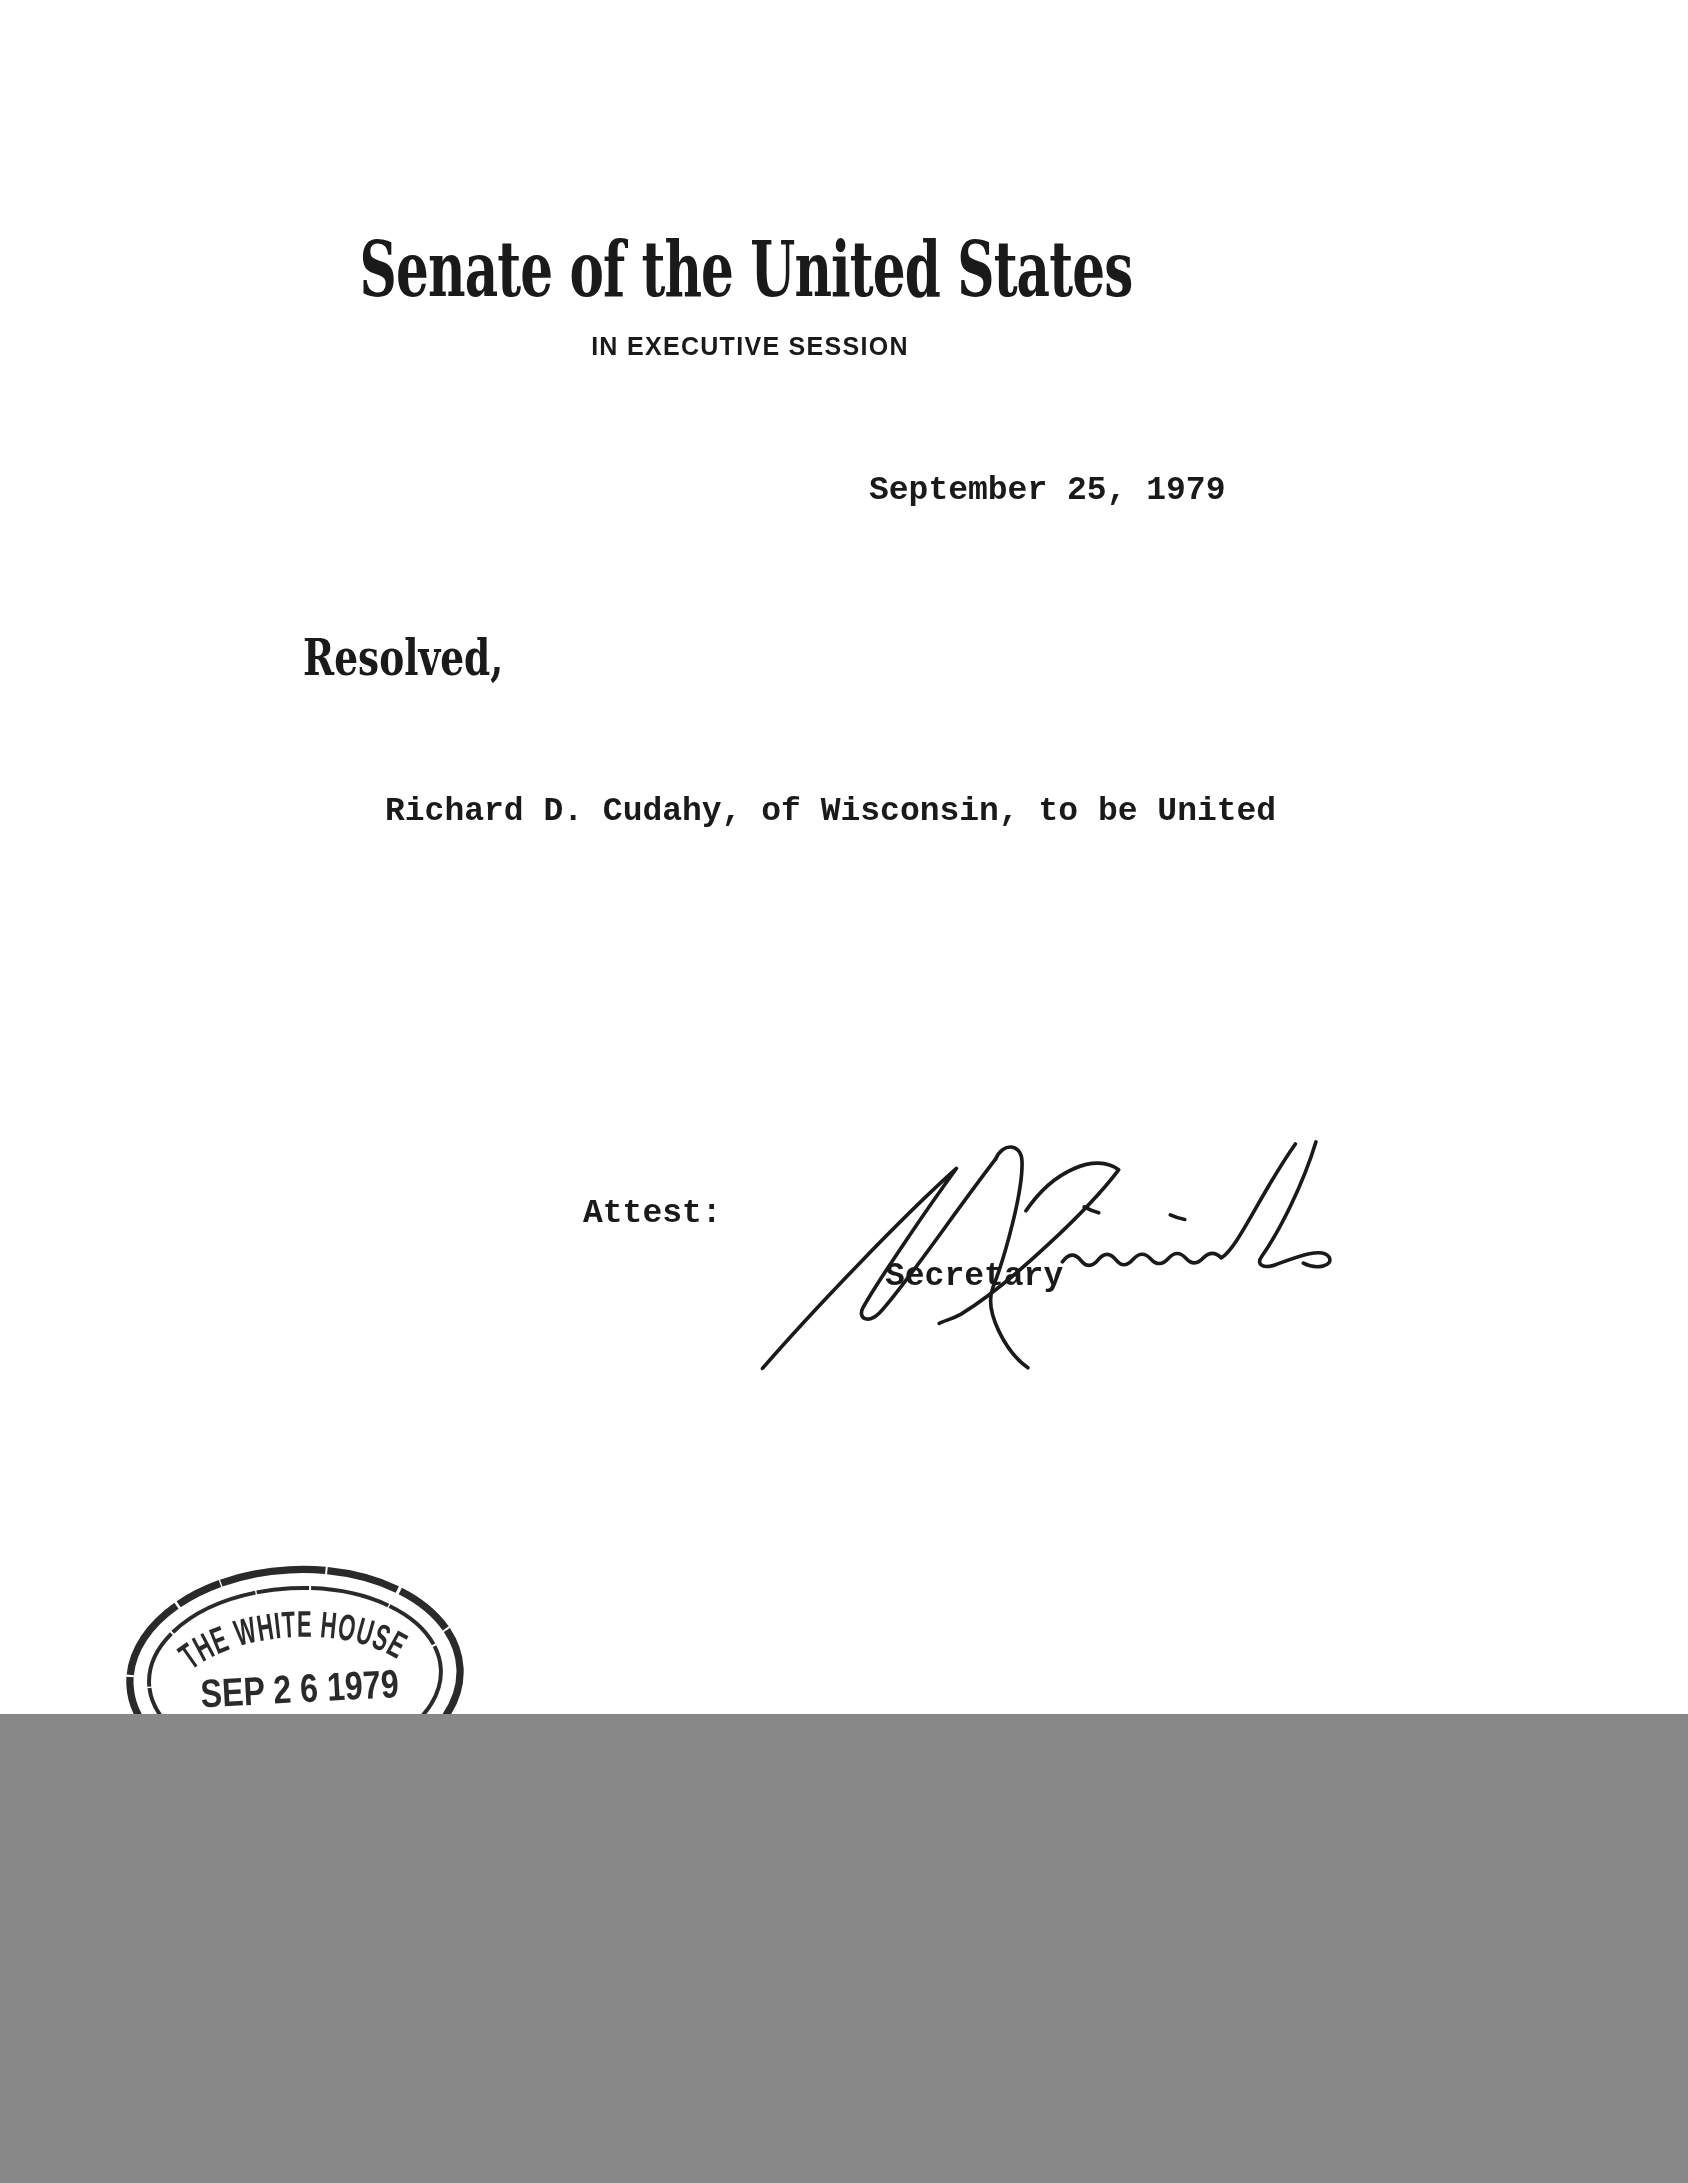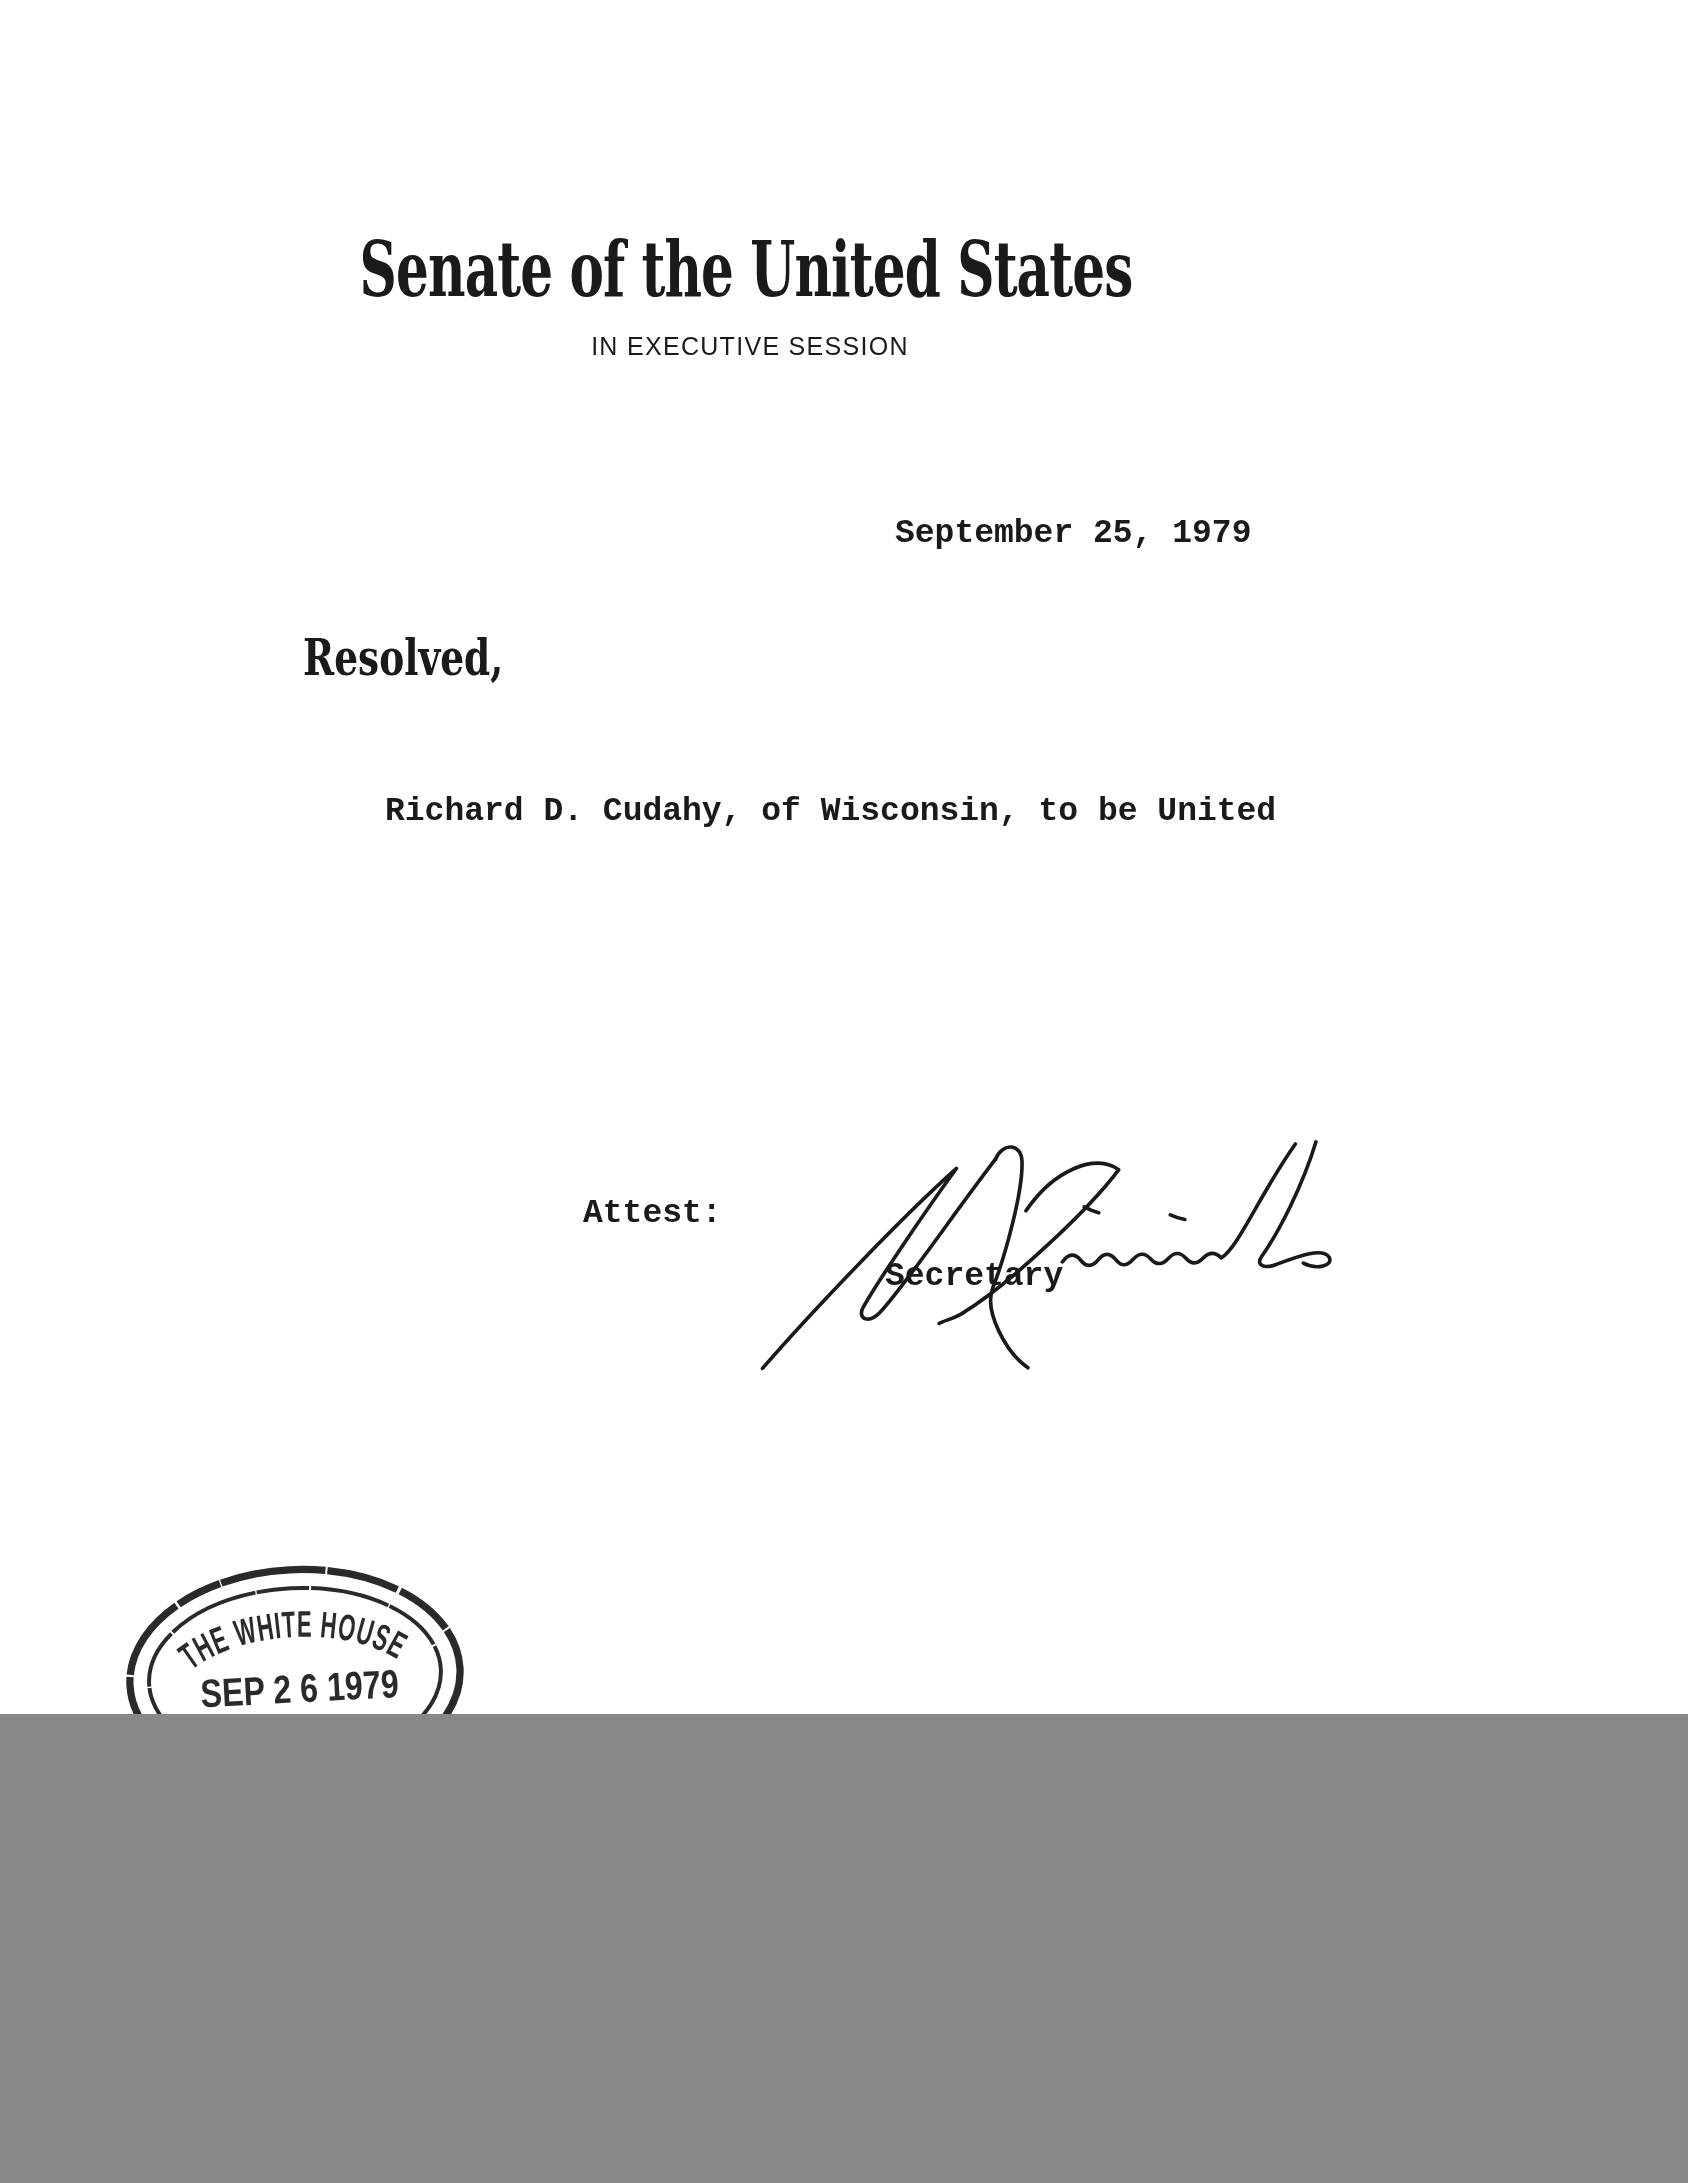--- a/index.html
+++ b/index.html
@@ -11,26 +11,26 @@
   }
   .abs { position:absolute; white-space:pre; }
   .doc-title {
     top:232px; left:746px;
     font-family:"DejaVu Serif", serif; font-weight:bold;
     font-size:76px; line-height:1; letter-spacing:-1.3px;
     transform:translateX(-50%) scaleX(0.68);
   }
   .session-line {
     top:334px; left:750px;
-    font-family:"Liberation Sans", sans-serif; font-weight:normal;
+    font-family:"Liberation Sans", sans-serif; font-weight:bold;
     font-size:25px; line-height:1; letter-spacing:1.3px;
     transform:translateX(-50%);
   }
   .tw { font-weight:bold; font-size:33px; line-height:1; }
-  .date-line   { top:474px;  left:895px;margin-top:43px; }
+  .date-line   { top:474px;  left:869px; }
   .resolved-word {
     top:633px; left:303px;
     font-family:"DejaVu Serif", serif; font-weight:bold;
     font-size:50px; line-height:1;
     transform:scaleX(0.75); transform-origin:left bottom;
   }
   .clause-line { top:652px;  left:510px; }
   .body-line2  { top:714px; left:180px; }
   .body-line3  { top:795px; left:385px; }
   .body-line4  { top:861px; left:177px; }

